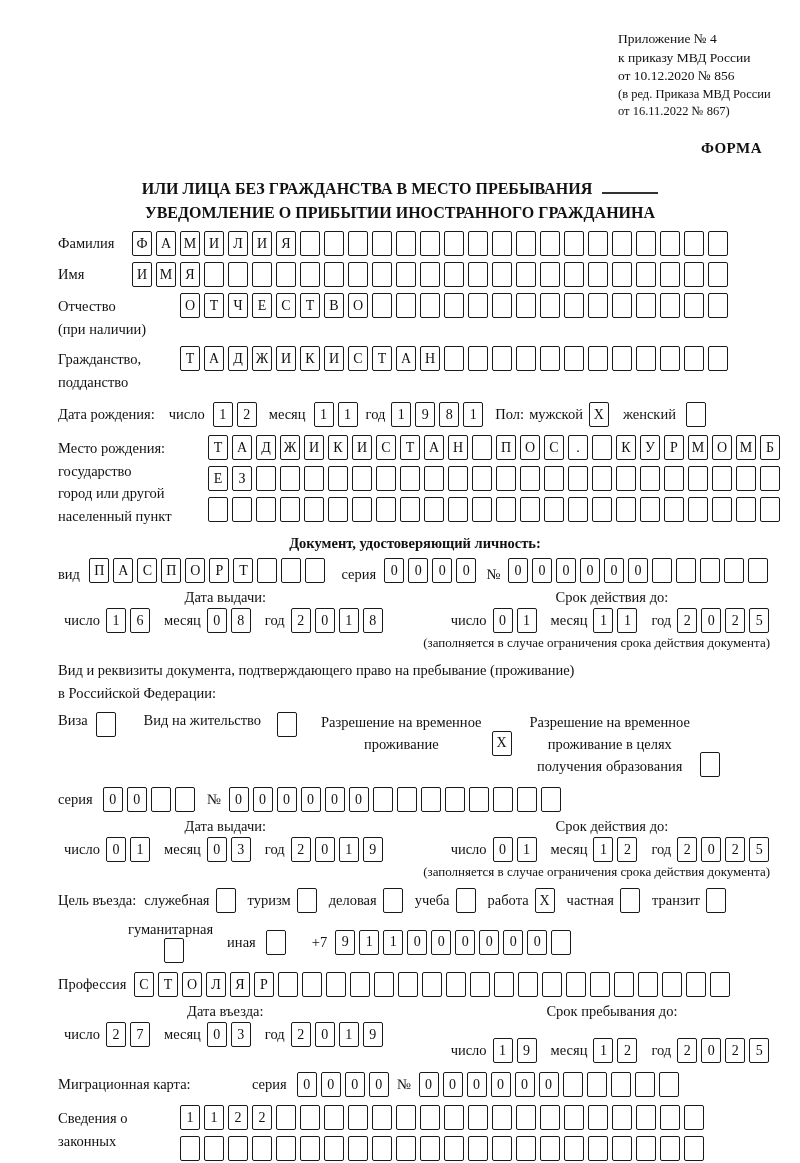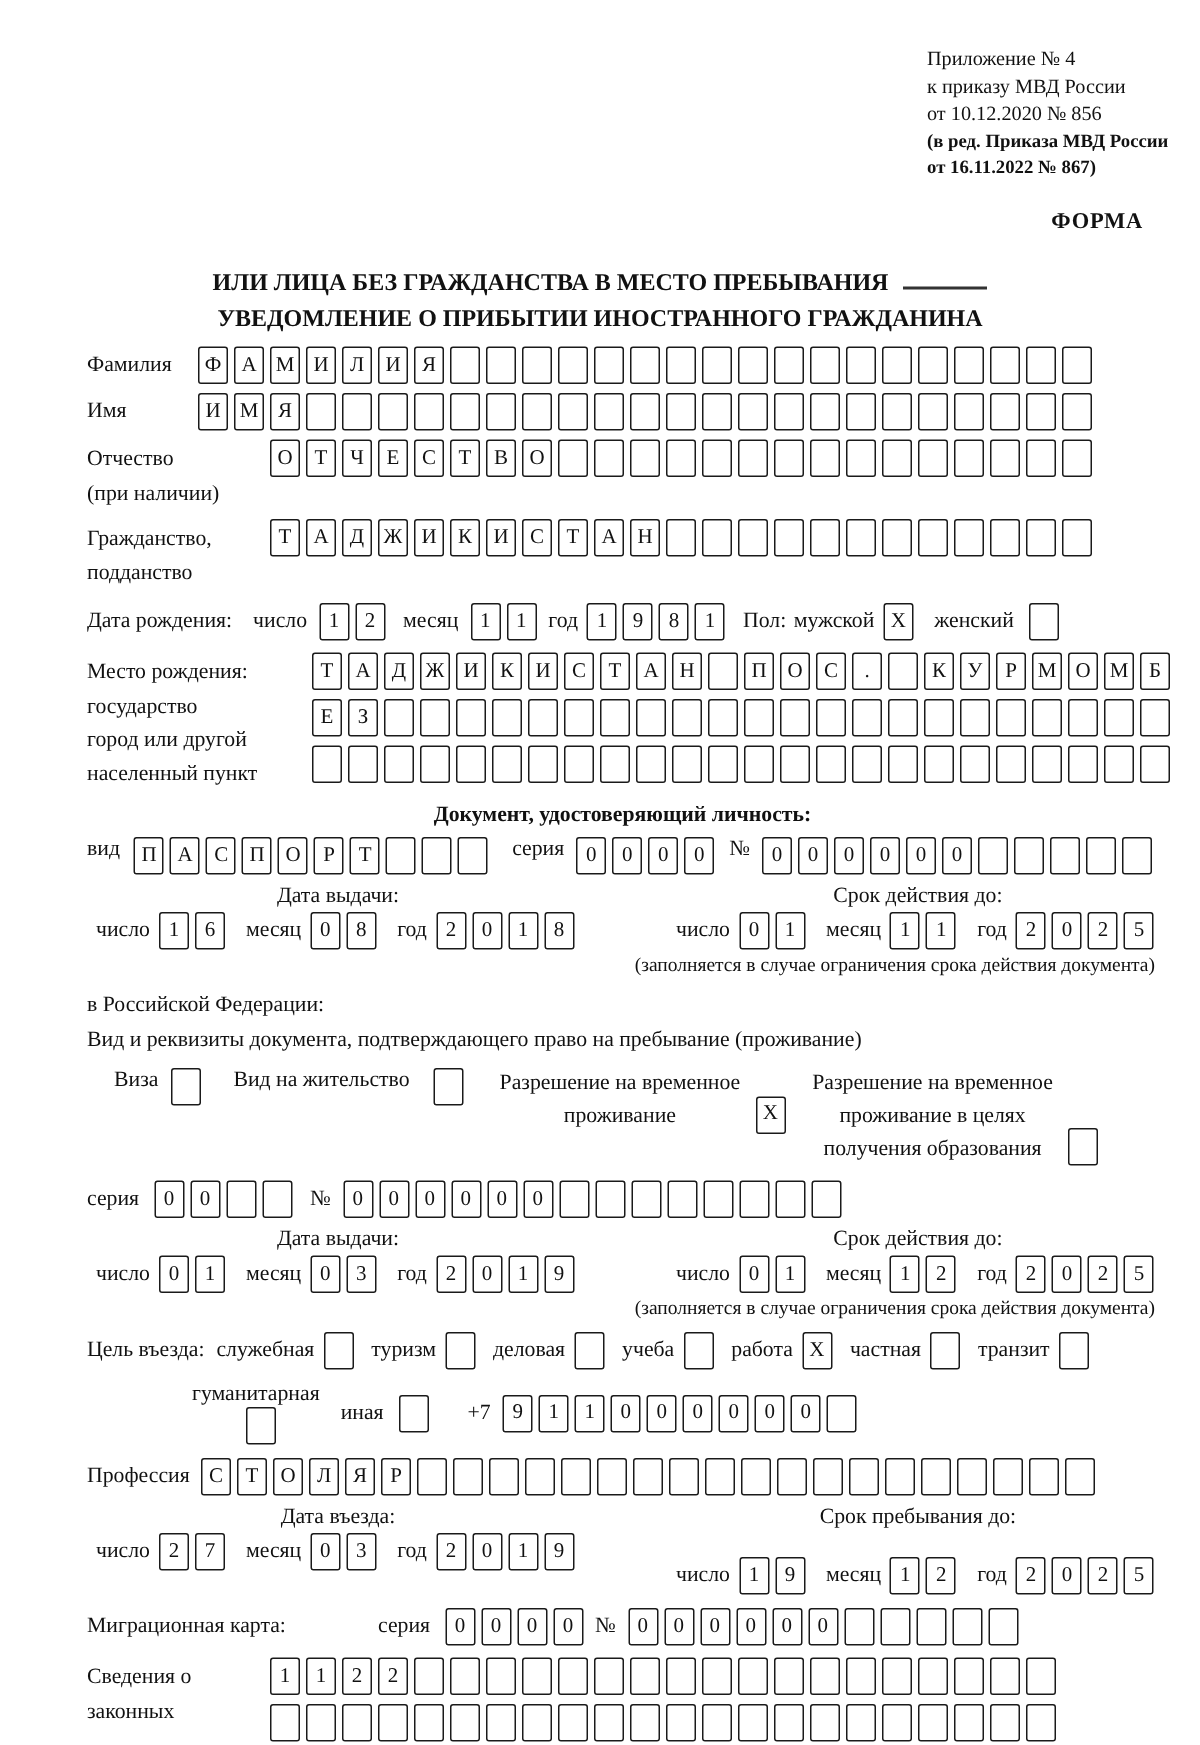--- a/index.html
+++ b/index.html
@@ -4,21 +4,21 @@
 <style>
   html,body{margin:0;padding:0;background:#ffffff;}
   body{
     width:800px;height:1163px;overflow:hidden;
     font-family:"Liberation Serif","DejaVu Serif",serif;
     color:#111;
   }
   .page{padding-top:30px;}
   
   .appendix{margin-left:618px;font-size:13.5px;line-height:1.38;}
-  .appendix .ap2{font-size:12.5px;font-weight:bold;}
+  .appendix .ap2{font-size:12.5px;}
   .forma{margin-top:20px;margin-right:38px;text-align:right;font-weight:bold;font-size:15px;letter-spacing:.5px;}
   
   .title{margin-top:20px;text-align:center;font-weight:bold;font-size:16px;line-height:1.5;}
   .blank-line{display:inline-block;width:56px;border-bottom:2px solid #333;margin-left:10px;}
   
   .sec1{margin:22px 0 0 8px;font-weight:bold;font-size:15px;letter-spacing:.3px;}
   .content{padding:0 28px 0 58px;font-size:14.5px;}
   
   .row{display:flex;align-items:flex-start;margin-top:6px;font-family:Liberation Serif, serif;}
   .lbl{flex:0 0 auto;padding-top:4px;}
@@ -44,21 +44,21 @@
   .dg-line{display:flex;align-items:center;}
   .dg-line .t{margin-right:6px;}
   .dg-line .t2{margin-left:10px;margin-right:6px;}
   .note{margin-top:2px;text-align:right;font-size:13px;margin-right:2px;}
   .intro{margin-top:8px;line-height:1.55;}
   
   .permits{display:flex;align-items:flex-start;margin-top:8px;}
   .permit{display:flex;align-items:flex-end;}
   .permit .ptxt{display:flex;flex-direction:column;align-items:center;line-height:1.5;text-align:center;}
   .permit .cell{margin-left:10px;}
-  .inline-cb{display:flex;align-items:flex-start;margin-left:18px;}
+  .inline-cb{display:flex;align-items:flex-start;}
   .inline-cb .cell{margin-left:8px;}
   .pline{display:flex;align-items:center;margin-top:8px;flex-wrap:nowrap;}
   .pitem{display:flex;align-items:center;margin-left:8px;}
   .pitem .cell{margin-left:6px;}
   .indent70{margin-left:70px;flex-direction:column;}
 </style>
 </head>
 <body>
 
 <div class="page">
@@ -319,21 +319,21 @@
             <span class="cell"></span>
             <span class="cell"></span>
             <span class="cell"></span>
             <span class="cell"></span>
           </span>
       </span>
     </div>
 
     <div class="doc-title">Документ, удостоверяющий личность:</div>
 
-    <div class="row" style="align-items:flex-start;">
+    <div class="row" style="align-items:flex-end;">
       <span style="width:46px;">вид</span>
       <span class="cells">
           <span class="cell">П</span>
           <span class="cell">А</span>
           <span class="cell">С</span>
           <span class="cell">П</span>
           <span class="cell">О</span>
           <span class="cell">Р</span>
           <span class="cell">Т</span>
           <span class="cell"></span>
@@ -405,22 +405,22 @@
               <span class="cell">0</span>
               <span class="cell">2</span>
               <span class="cell">5</span>
             </span>
         </div>
       </div>
     </div>
     <div class="note">(заполняется в случае ограничения срока действия документа)</div>
 
     <div class="intro">
+      <div>Вид и реквизиты документа, подтверждающего право на пребывание (проживание)</div>
       <div>в Российской Федерации:</div>
-      <div>Вид и реквизиты документа, подтверждающего право на пребывание (проживание)</div>
     </div>
 
     <div class="permits">
       <div class="inline-cb">
         <span>Виза</span>
         <span class="cell"></span>
       </div>
       <div class="inline-cb gap24">
         <span>Вид на жительство</span>
         <span class="cell" style="margin-left:16px;"></span>

